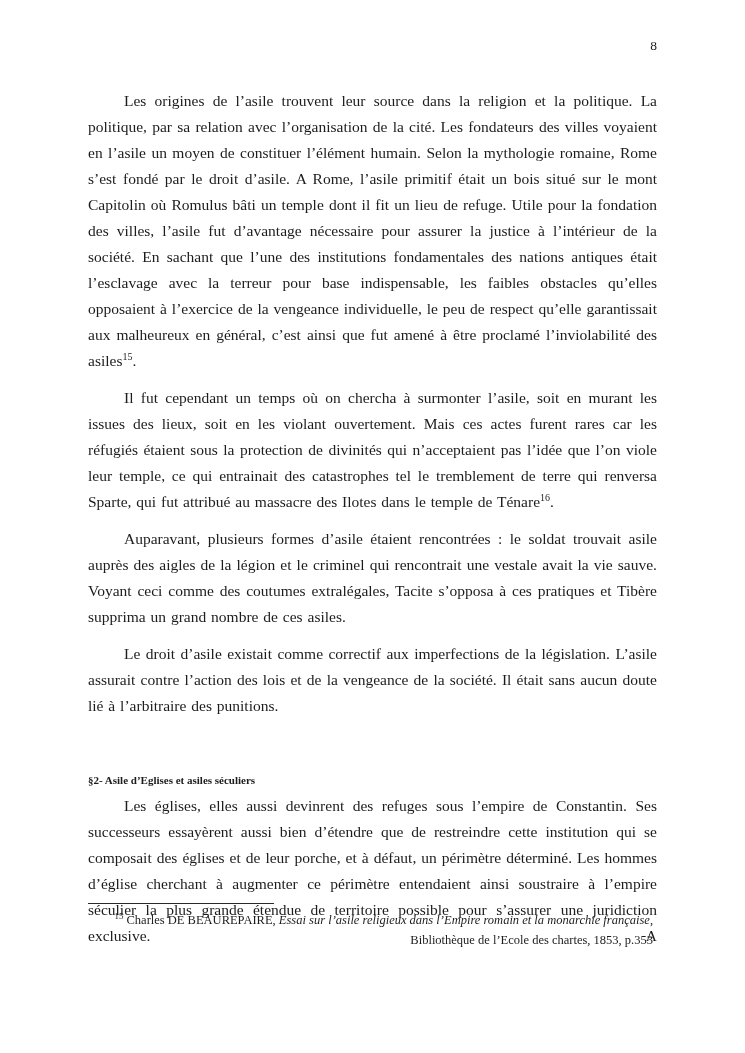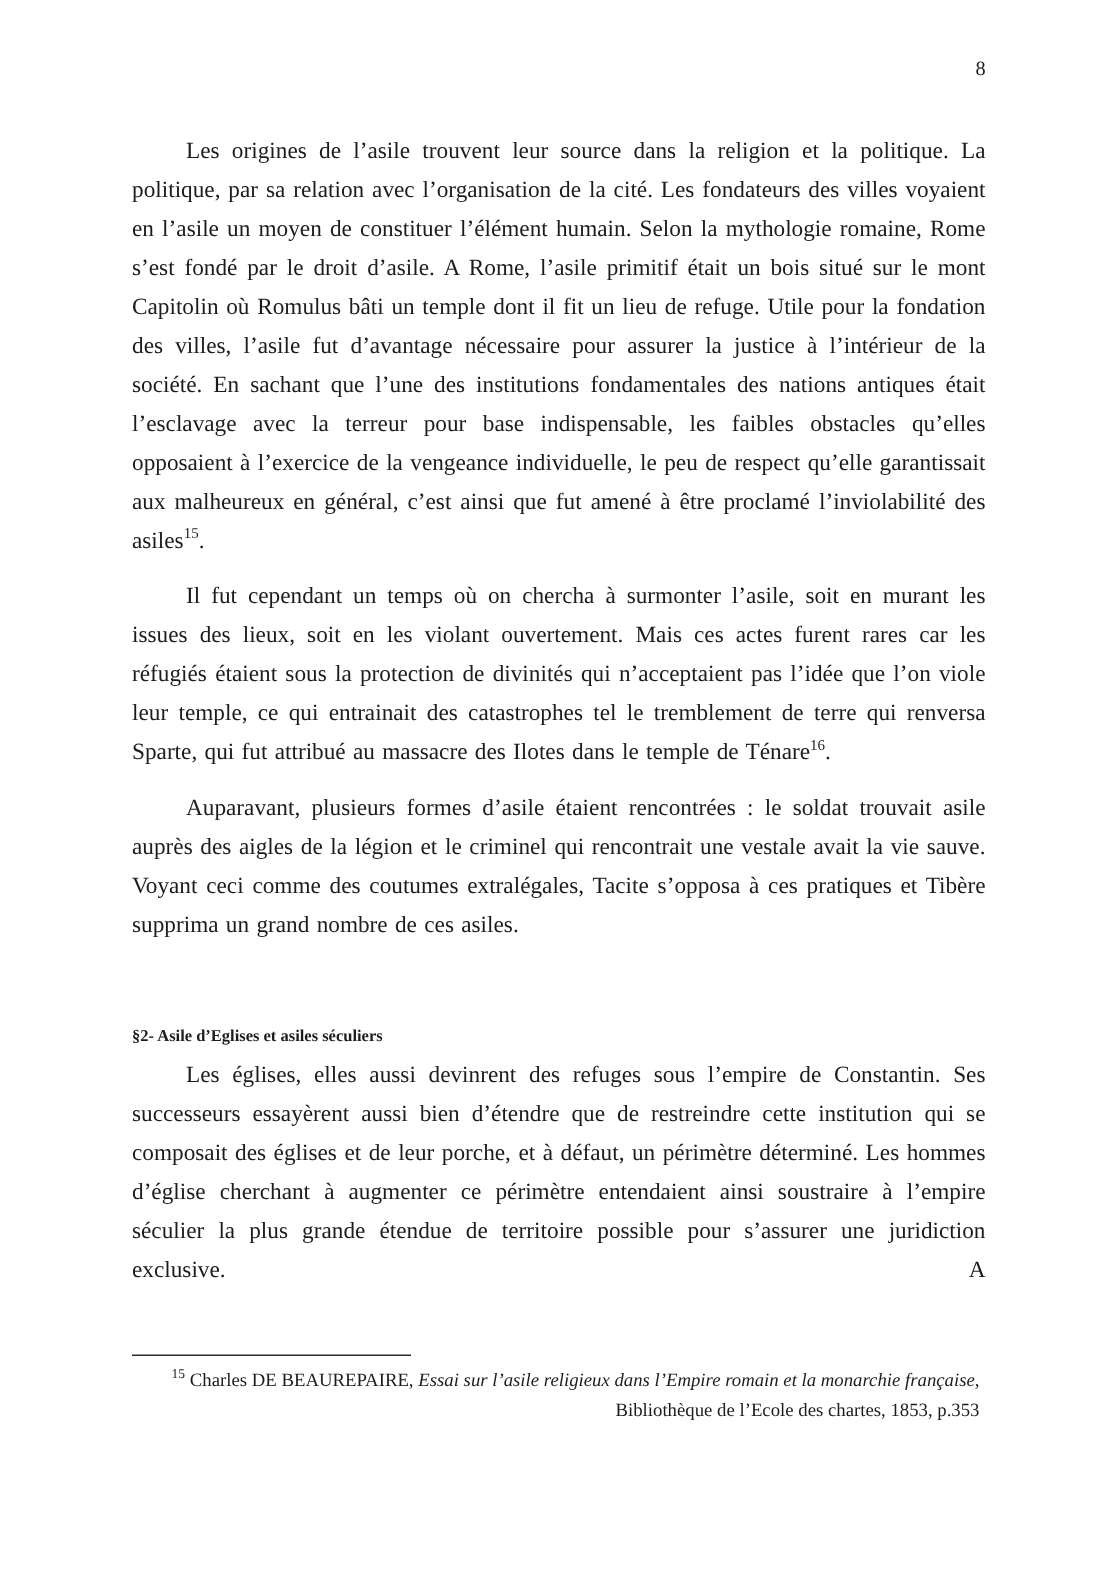--- a/index.html
+++ b/index.html
@@ -88,20 +88,21 @@
   <div class="page-number">8</div>
 
   <div class="content">
 
     <p class="para"><span>Les origines de l’asile trouvent leur source dans la religion et la politique. La politique, par sa relation avec l’organisation de la cité. Les fondateurs des villes voyaient en l’asile un moyen de constituer l’élément humain. Selon la mythologie romaine, Rome s’est fondé par le droit d’asile. A Rome, l’asile primitif était un bois situé sur le mont Capitolin où Romulus bâti un temple dont il fit un lieu de refuge. Utile pour la fondation des villes, l’asile fut d’avantage nécessaire pour assurer la justice à l’intérieur de la société. En sachant que l’une des institutions fondamentales des nations antiques était l’esclavage avec la terreur pour base indispensable, les faibles obstacles qu’elles opposaient à l’exercice de la vengeance individuelle, le peu de respect qu’elle garantissait aux malheureux en général, c’est ainsi que fut amené à être proclamé l’inviolabilité des asiles</span><sup class="fnref">15</sup><span>.</span></p>
 
     <p class="para"><span>Il fut cependant un temps où on chercha à surmonter l’asile, soit en murant les issues des lieux, soit en les violant ouvertement. Mais ces actes furent rares car les réfugiés étaient sous la protection de divinités qui n’acceptaient pas l’idée que l’on viole leur temple, ce qui entrainait des catastrophes tel le tremblement de terre qui renversa Sparte, qui fut attribué au massacre des Ilotes dans le temple de Ténare</span><sup class="fnref">16</sup><span>.</span></p>
 
     <p class="para"><span>Auparavant, plusieurs formes d’asile étaient rencontrées : le soldat trouvait asile auprès des aigles de la légion et le criminel qui rencontrait une vestale avait la vie sauve. Voyant ceci comme des coutumes extralégales, Tacite  s’opposa à ces pratiques et Tibère supprima un grand nombre de ces asiles.</span></p>
 
+    <p class="para"><span>Le droit d’asile existait comme correctif aux imperfections de la législation. L’asile assurait contre l’action des lois et de la vengeance de la société. Il était sans aucun doute lié à l’arbitraire des punitions.</span></p>
 
     <h2 class="section-heading">§2- Asile d’Eglises et asiles séculiers</h2>
 
     <p class="para justify-last"><span>Les églises, elles aussi devinrent des refuges sous l’empire de Constantin. Ses successeurs essayèrent aussi bien d’étendre que de restreindre cette institution qui se composait des églises et de leur porche, et à défaut, un périmètre déterminé. Les hommes d’église cherchant à augmenter ce périmètre entendaient ainsi soustraire à l’empire séculier la plus grande étendue de territoire possible pour s’assurer une juridiction exclusive. A</span></p>
 
   </div>
 
   <div class="footnotes">
     <div class="fn-sep"></div>
 

